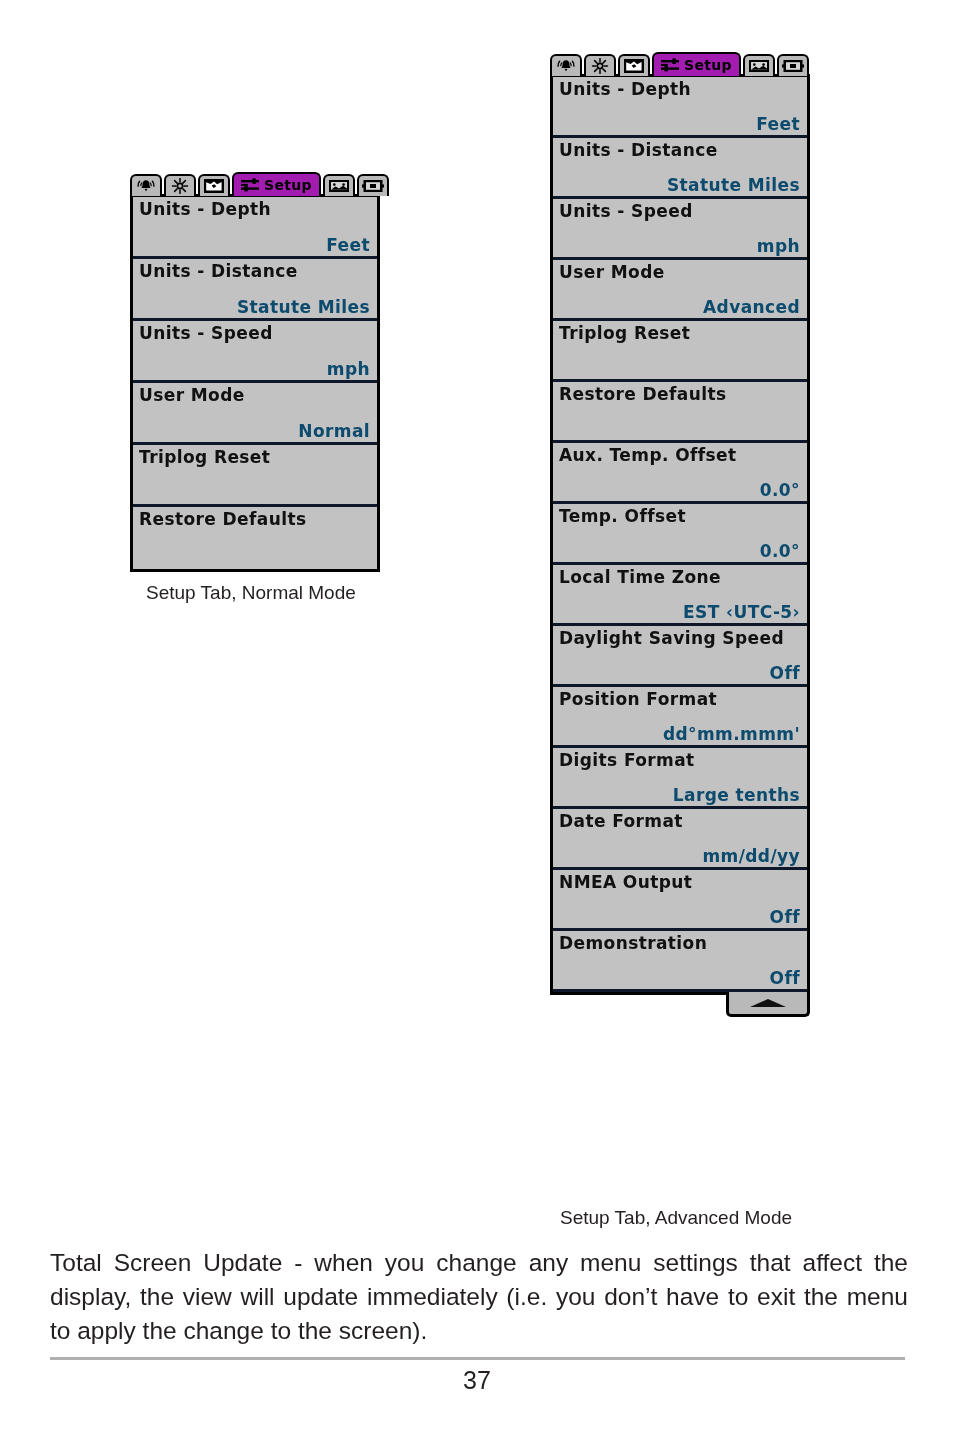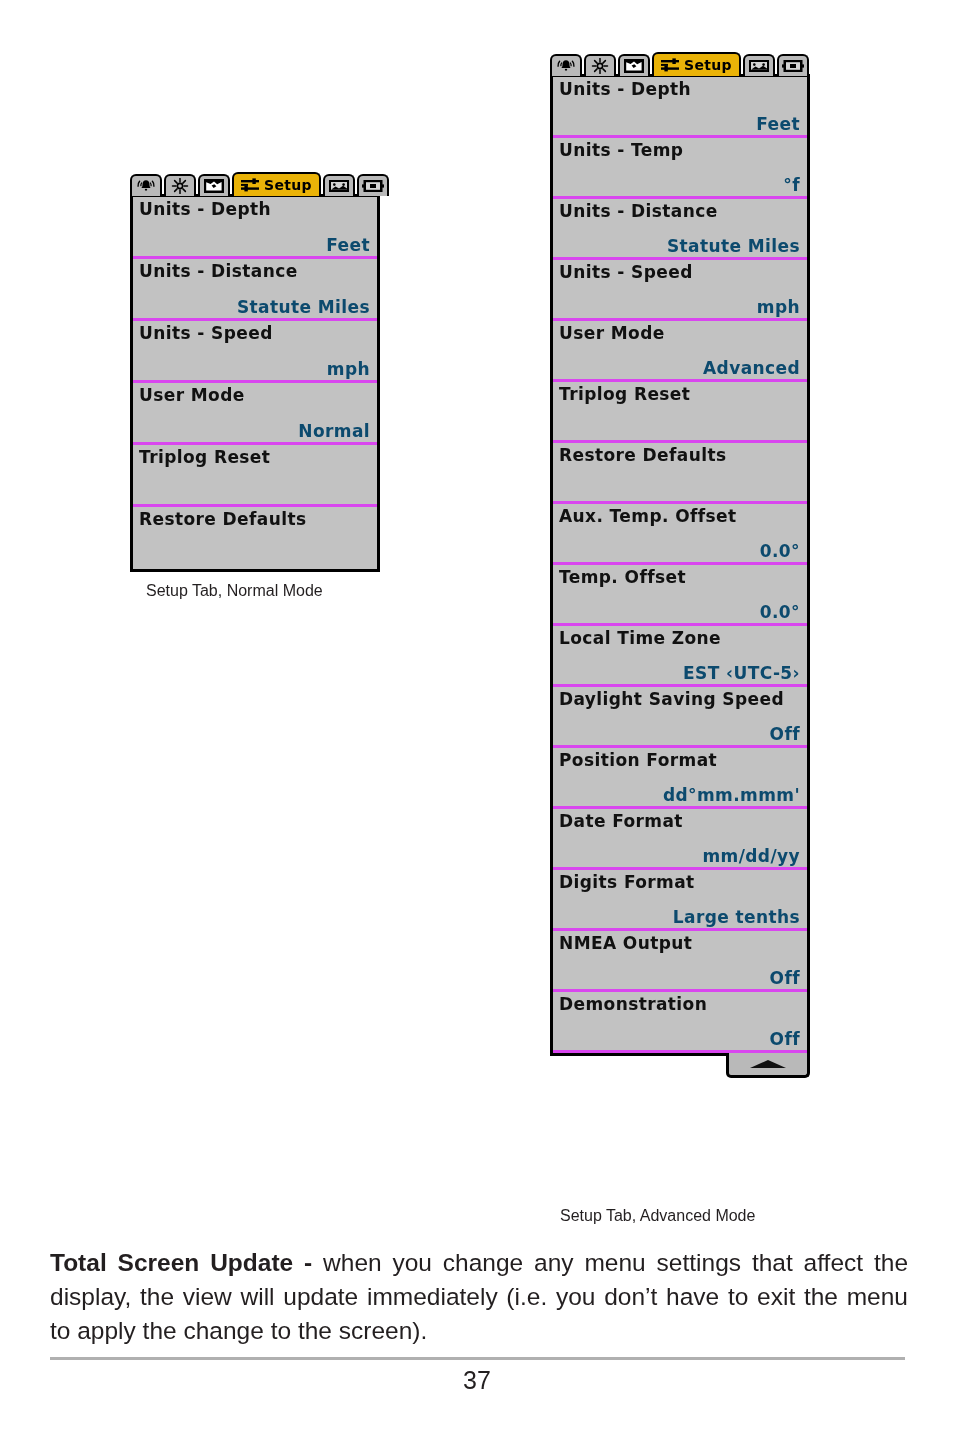--- a/index.html
+++ b/index.html
@@ -35,21 +35,21 @@
     border-radius: 6px 6px 0 0;
     height: 22px;
     box-sizing: border-box;
     display: flex;
     align-items: center;
     justify-content: center;
     padding: 0 3px;
     position: relative;
   }
   .tab.active {
-    background: #eab308;
+    background: #a21caf;
     height: 24px;
     padding: 0 7px 0 5px;
     z-index: 4;
   }
   .tab .tablabel {
     font-family: "DejaVu Sans", sans-serif;
     font-weight: bold;
     font-size: 14px;
     letter-spacing: 0.3px;
     color: #000;
@@ -61,21 +61,21 @@
   .screen {
     border: 3px solid #000;
     background: #c2c2c2;
     box-sizing: border-box;
     position: relative;
     margin-top: -2px;
     z-index: 1;
   }
   .menurow {
     background: #c2c2c2;
-    border-bottom: 3px solid #d946ef;
+    border-bottom: 3px solid #0f172a;
     box-sizing: border-box;
     position: relative;
     padding: 1px 6px 0 6px;
   }
   .menurow:last-child { border-bottom: none; }
   .menurow .rlabel {
     font-family: "DejaVu Sans", sans-serif;
     font-weight: bold;
     color: #111;
     line-height: 1.05;
@@ -123,42 +123,42 @@
     display: flex;
     align-items: center;
     justify-content: center;
     z-index: 2;
   }
 
   
   .caption {
     position: absolute;
     font-family: "Liberation Sans", sans-serif;
-    font-size: 16px;
+    font-size: 19px;
     color: #231f20;
     white-space: nowrap;
   }
   #caption-normal   { left: 146px; top: 582px; }
   #caption-advanced { left: 560px; top: 1207px; }
 
   
   #bodytext {
     position: absolute;
     left: 50px;
     top: 1246px;
     width: 858px;
     font-family: "Liberation Sans", sans-serif;
     font-size: 24.5px;
     line-height: 34px;
     color: #231f20;
     text-align: justify;
     text-justify: inter-word;
   }
   #bodytext .lead {
-    font-weight: bold;
+    font-weight: normal;
     margin-top: 28px;
   }
 
   
   #footer-rule {
     position: absolute;
     left: 50px;
     top: 1357px;
     width: 855px;
     height: 3px;
@@ -350,24 +350,20 @@
           </svg>
         </span>
       </div>
     </div>
   <div class="screen">
     <div class="menurow">
         <div class="rlabel">Units - Depth</div>
         <div class="rvalue">Feet</div>
       </div>
       <div class="menurow">
-        <div class="rlabel">Units - Temp</div>
-        <div class="rvalue">°f</div>
-      </div>
-      <div class="menurow">
         <div class="rlabel">Units - Distance</div>
         <div class="rvalue">Statute Miles</div>
       </div>
       <div class="menurow">
         <div class="rlabel">Units - Speed</div>
         <div class="rvalue">mph</div>
       </div>
       <div class="menurow">
         <div class="rlabel">User Mode</div>
         <div class="rvalue">Advanced</div>
@@ -392,26 +388,26 @@
       </div>
       <div class="menurow">
         <div class="rlabel">Daylight Saving Speed</div>
         <div class="rvalue">Off</div>
       </div>
       <div class="menurow">
         <div class="rlabel">Position Format</div>
         <div class="rvalue">dd°mm.mmm'</div>
       </div>
       <div class="menurow">
+        <div class="rlabel">Digits Format</div>
+        <div class="rvalue">Large tenths</div>
+      </div>
+      <div class="menurow">
         <div class="rlabel">Date Format</div>
         <div class="rvalue">mm/dd/yy</div>
-      </div>
-      <div class="menurow">
-        <div class="rlabel">Digits Format</div>
-        <div class="rvalue">Large tenths</div>
       </div>
       <div class="menurow">
         <div class="rlabel">NMEA Output</div>
         <div class="rvalue">Off</div>
       </div>
       <div class="menurow">
         <div class="rlabel">Demonstration</div>
         <div class="rvalue">Off</div>
       </div>
       <div class="scroll-tab">

